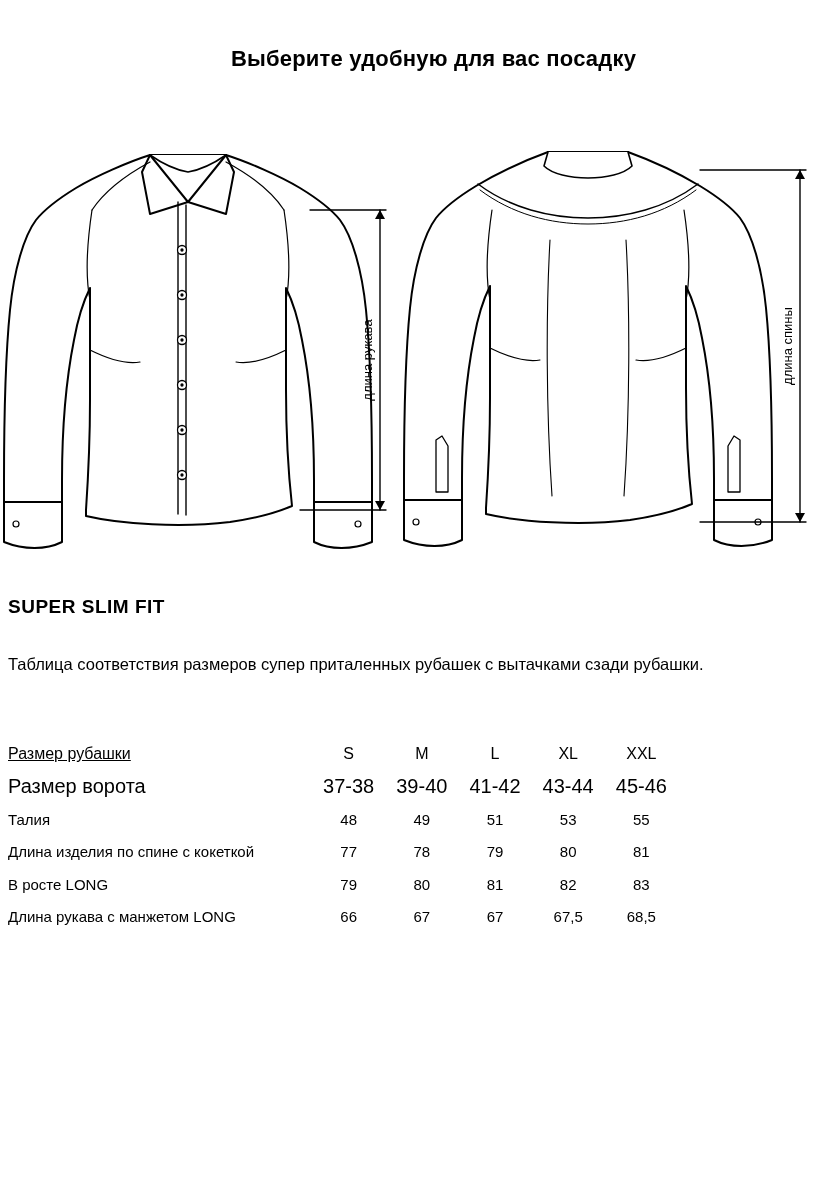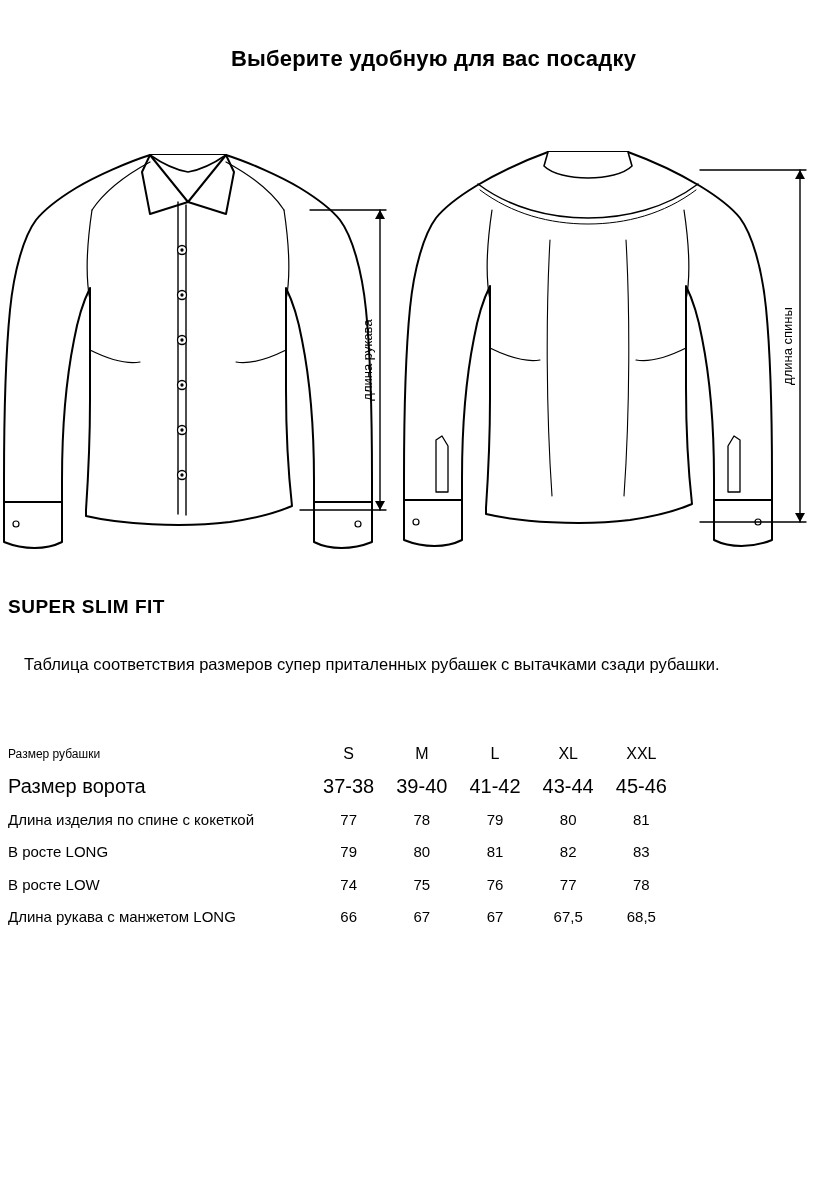--- a/index.html
+++ b/index.html
@@ -47,21 +47,20 @@
     font-weight: bold;
     letter-spacing: 0.5px;
   }
   .section-desc {
     position: absolute;
     top: 652px;
     left: 8px;
     width: 800px;
     font-size: 16.5px;
     line-height: 25px;
-    margin-left: 16px;
   }
   .table-wrap {
     position: absolute;
     top: 738px;
     left: 8px;
     width: 800px;
   }
   table.sizes {
     border-collapse: collapse;
     width: 670px;
@@ -80,21 +79,22 @@
     width: 300px;
     padding-right: 6px;
   }
   table.sizes col.sizecol {
     width: 74px;
   }
   table.sizes thead th {
     font-size: 16px;
   }
   table.sizes thead th.label {
-    font-size: 12px;
+    font-size: 16px;
+    text-decoration: underline;
   }
   .row-collar td {
     font-size: 20px;
   }
   
   .svg-host { display:block; }
   .vlabel {
     font-family: "Liberation Sans", sans-serif;
     font-size: 13px;
   }
@@ -278,44 +278,44 @@
       <tbody>
         <tr class="row-collar">
           <td class="label">Размер ворота</td>
           <td>37-38</td>
           <td>39-40</td>
           <td>41-42</td>
           <td>43-44</td>
           <td>45-46</td>
         </tr>
         <tr>
+          <td class="label">Талия</td>
+          <td>48</td>
+          <td>49</td>
+          <td>51</td>
+          <td>53</td>
+          <td>55</td>
+        </tr>
+        <tr>
           <td class="label">Длина изделия по спине с кокеткой</td>
           <td>77</td>
           <td>78</td>
           <td>79</td>
           <td>80</td>
           <td>81</td>
         </tr>
         <tr>
           <td class="label">В росте LONG</td>
           <td>79</td>
           <td>80</td>
           <td>81</td>
           <td>82</td>
           <td>83</td>
         </tr>
         <tr>
-          <td class="label">В росте LOW</td>
-          <td>74</td>
-          <td>75</td>
-          <td>76</td>
-          <td>77</td>
-          <td>78</td>
-        </tr>
-        <tr>
           <td class="label">Длина рукава с манжетом LONG</td>
           <td>66</td>
           <td>67</td>
           <td>67</td>
           <td>67,5</td>
           <td>68,5</td>
         </tr>
       </tbody>
     </table>
   </div>

